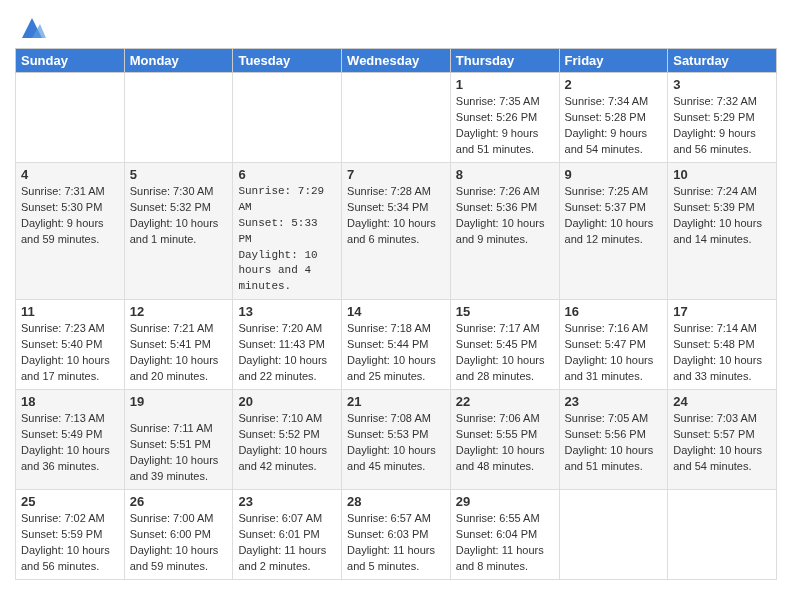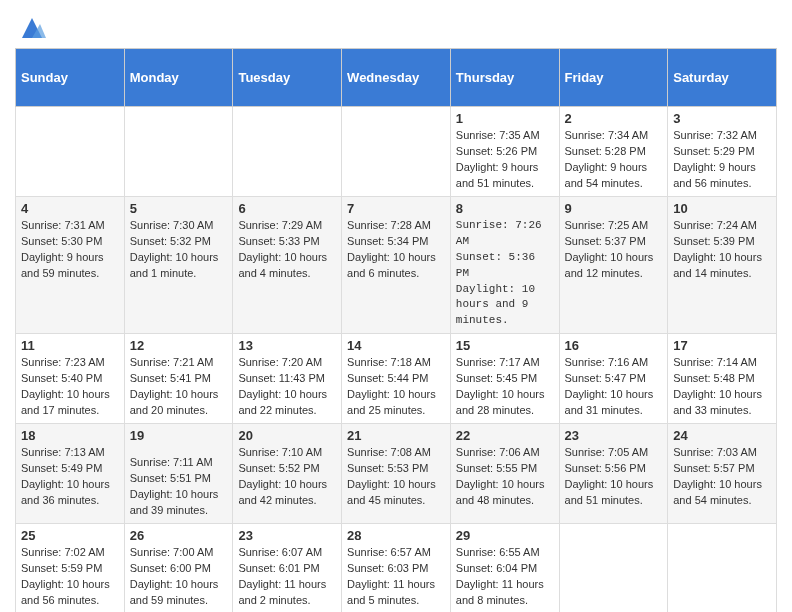--- a/index.html
+++ b/index.html
@@ -56,21 +56,21 @@
     }
     table {
       width: 100%;
       border-collapse: collapse;
       table-layout: fixed;
     }
     thead tr th {
       background-color: #3a7bd5;
       color: #fff;
       text-align: left;
-      padding: 21px 5px;
+      padding: 4px 5px;
       font-size: 13px;
       font-weight: bold;
       border: 1px solid #ccc;
     }
     tbody tr td {
       vertical-align: top;
       border: 1px solid #ddd;
       padding: 4px 5px;
       font-size: 11px;
       color: #333;
@@ -158,33 +158,33 @@
 Daylight: 9 hours and 59 minutes.</div>
         </td>
         <td>
           <span class="day-num">5</span>
           <div class="day-info" style="white-space: pre-line;">Sunrise: 7:30 AM
 Sunset: 5:32 PM
 Daylight: 10 hours and 1 minute.</div>
         </td>
         <td>
           <span class="day-num">6</span>
-          <div class="day-info" style="white-space: pre-line;">Sunrise: 7:29 AM
+          <div class="day-info" style="white-space: pre-line; font-family: Liberation Mono, monospace;">Sunrise: 7:29 AM
 Sunset: 5:33 PM
 Daylight: 10 hours and 4 minutes.</div>
         </td>
         <td>
           <span class="day-num">7</span>
           <div class="day-info" style="white-space: pre-line;">Sunrise: 7:28 AM
 Sunset: 5:34 PM
 Daylight: 10 hours and 6 minutes.</div>
         </td>
         <td>
           <span class="day-num">8</span>
-          <div class="day-info" style="white-space: pre-line; font-family: Liberation Mono, monospace;">Sunrise: 7:26 AM
+          <div class="day-info" style="white-space: pre-line;">Sunrise: 7:26 AM
 Sunset: 5:36 PM
 Daylight: 10 hours and 9 minutes.</div>
         </td>
         <td>
           <span class="day-num">9</span>
           <div class="day-info" style="white-space: pre-line;">Sunrise: 7:25 AM
 Sunset: 5:37 PM
 Daylight: 10 hours and 12 minutes.</div>
         </td>
         <td>

